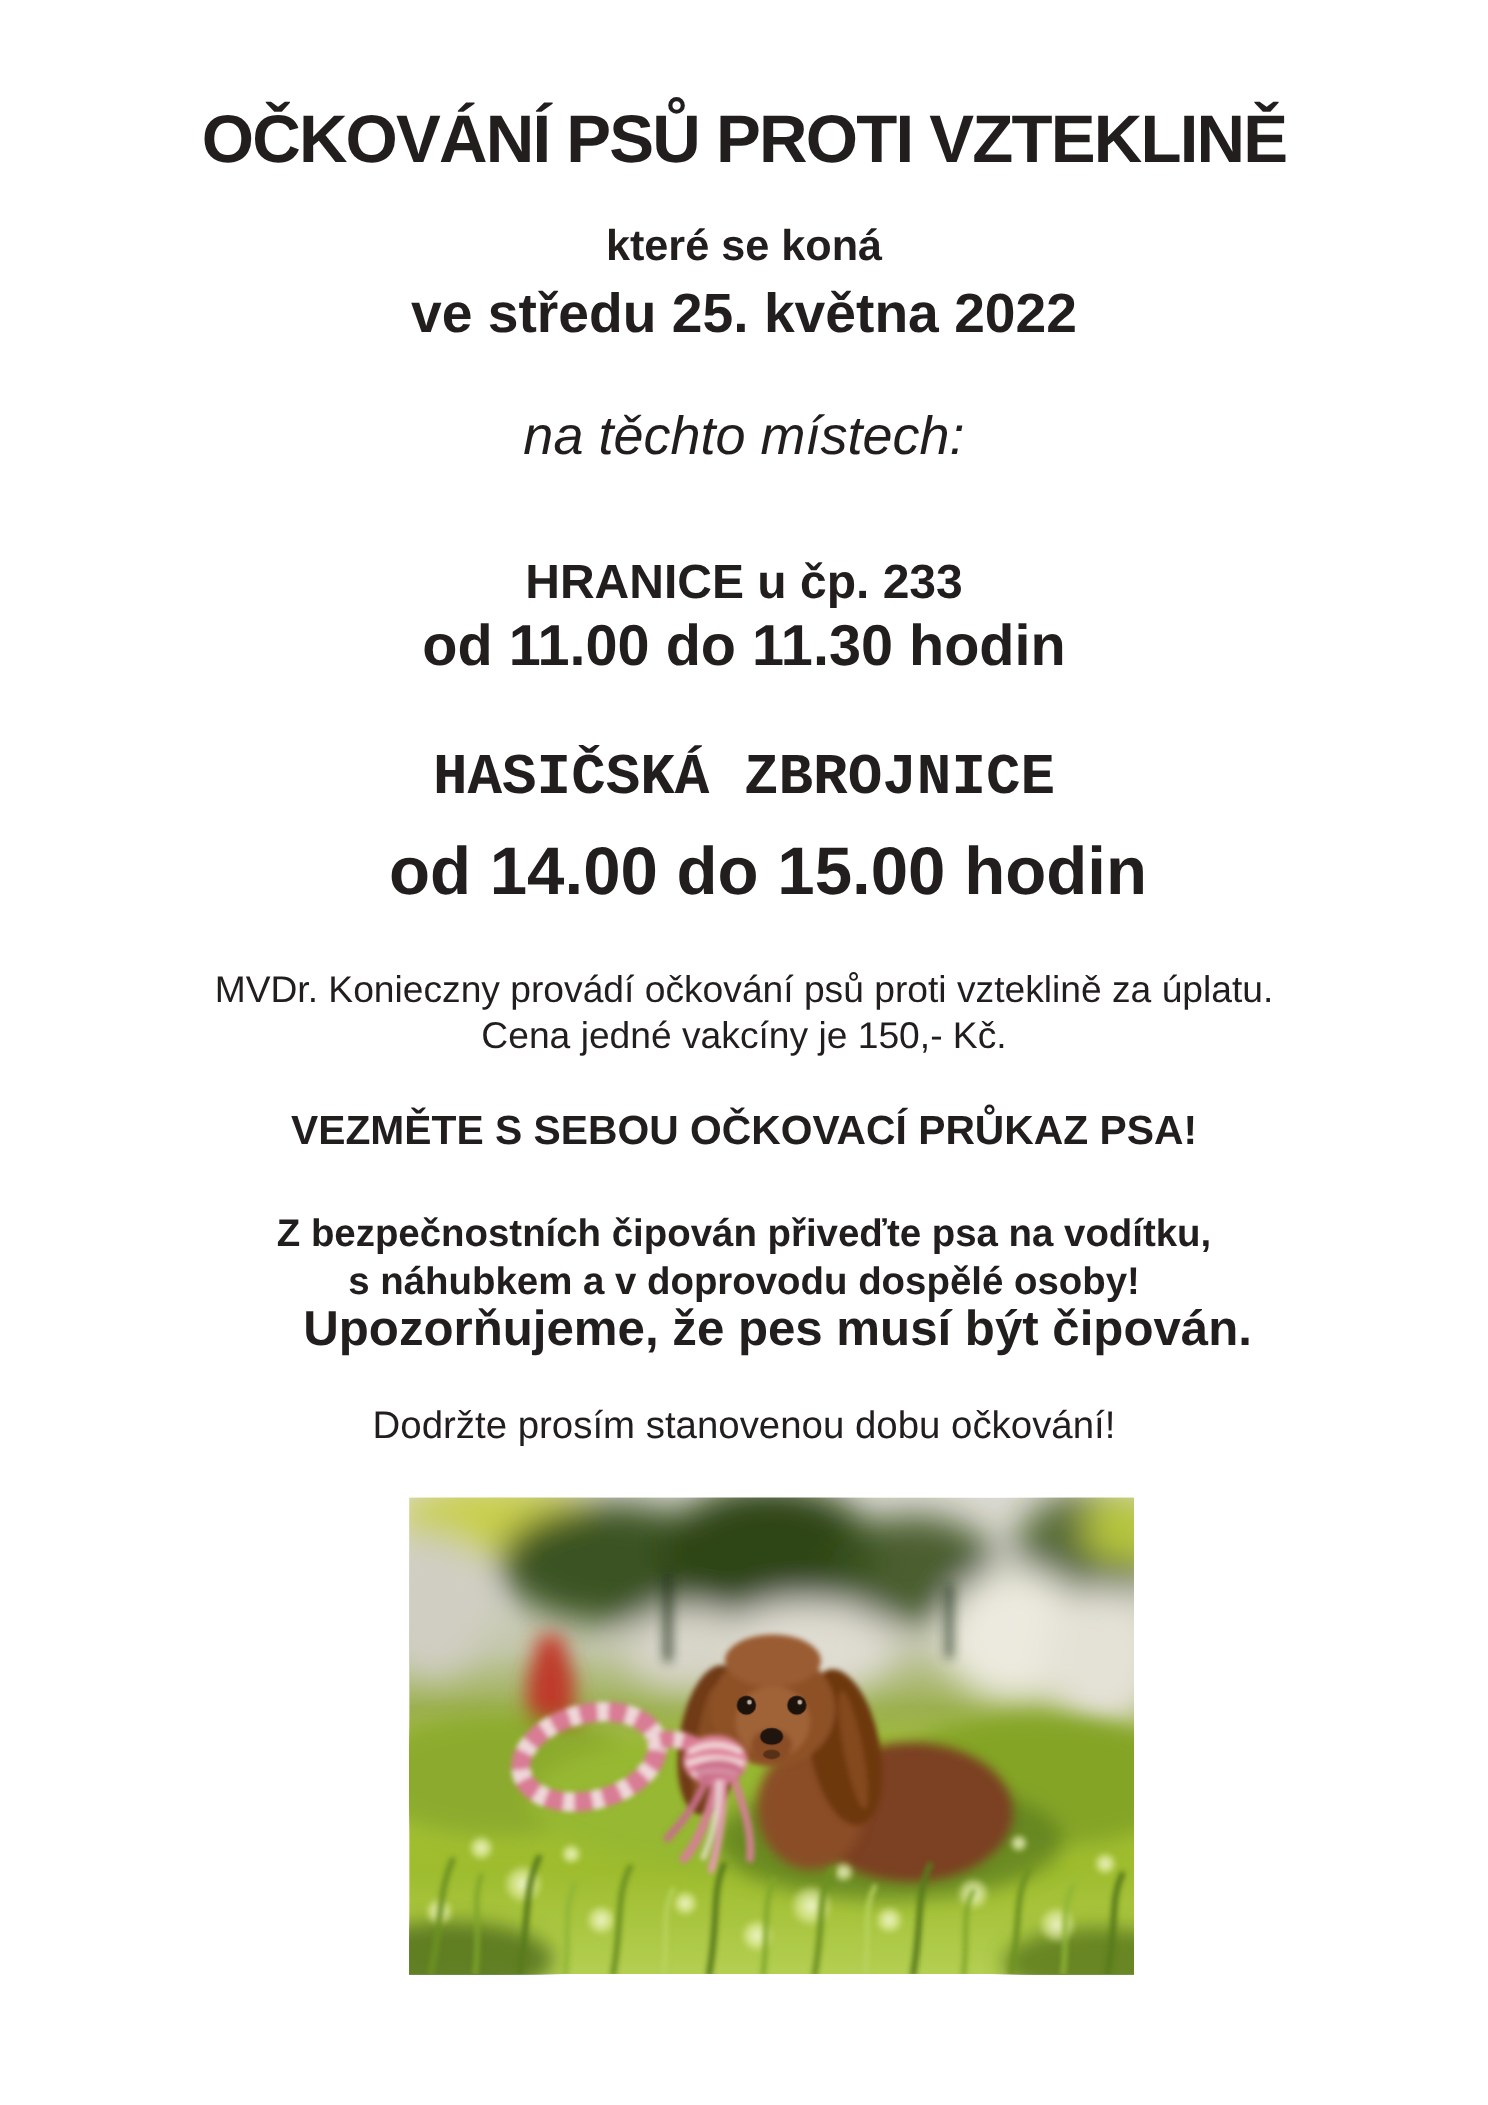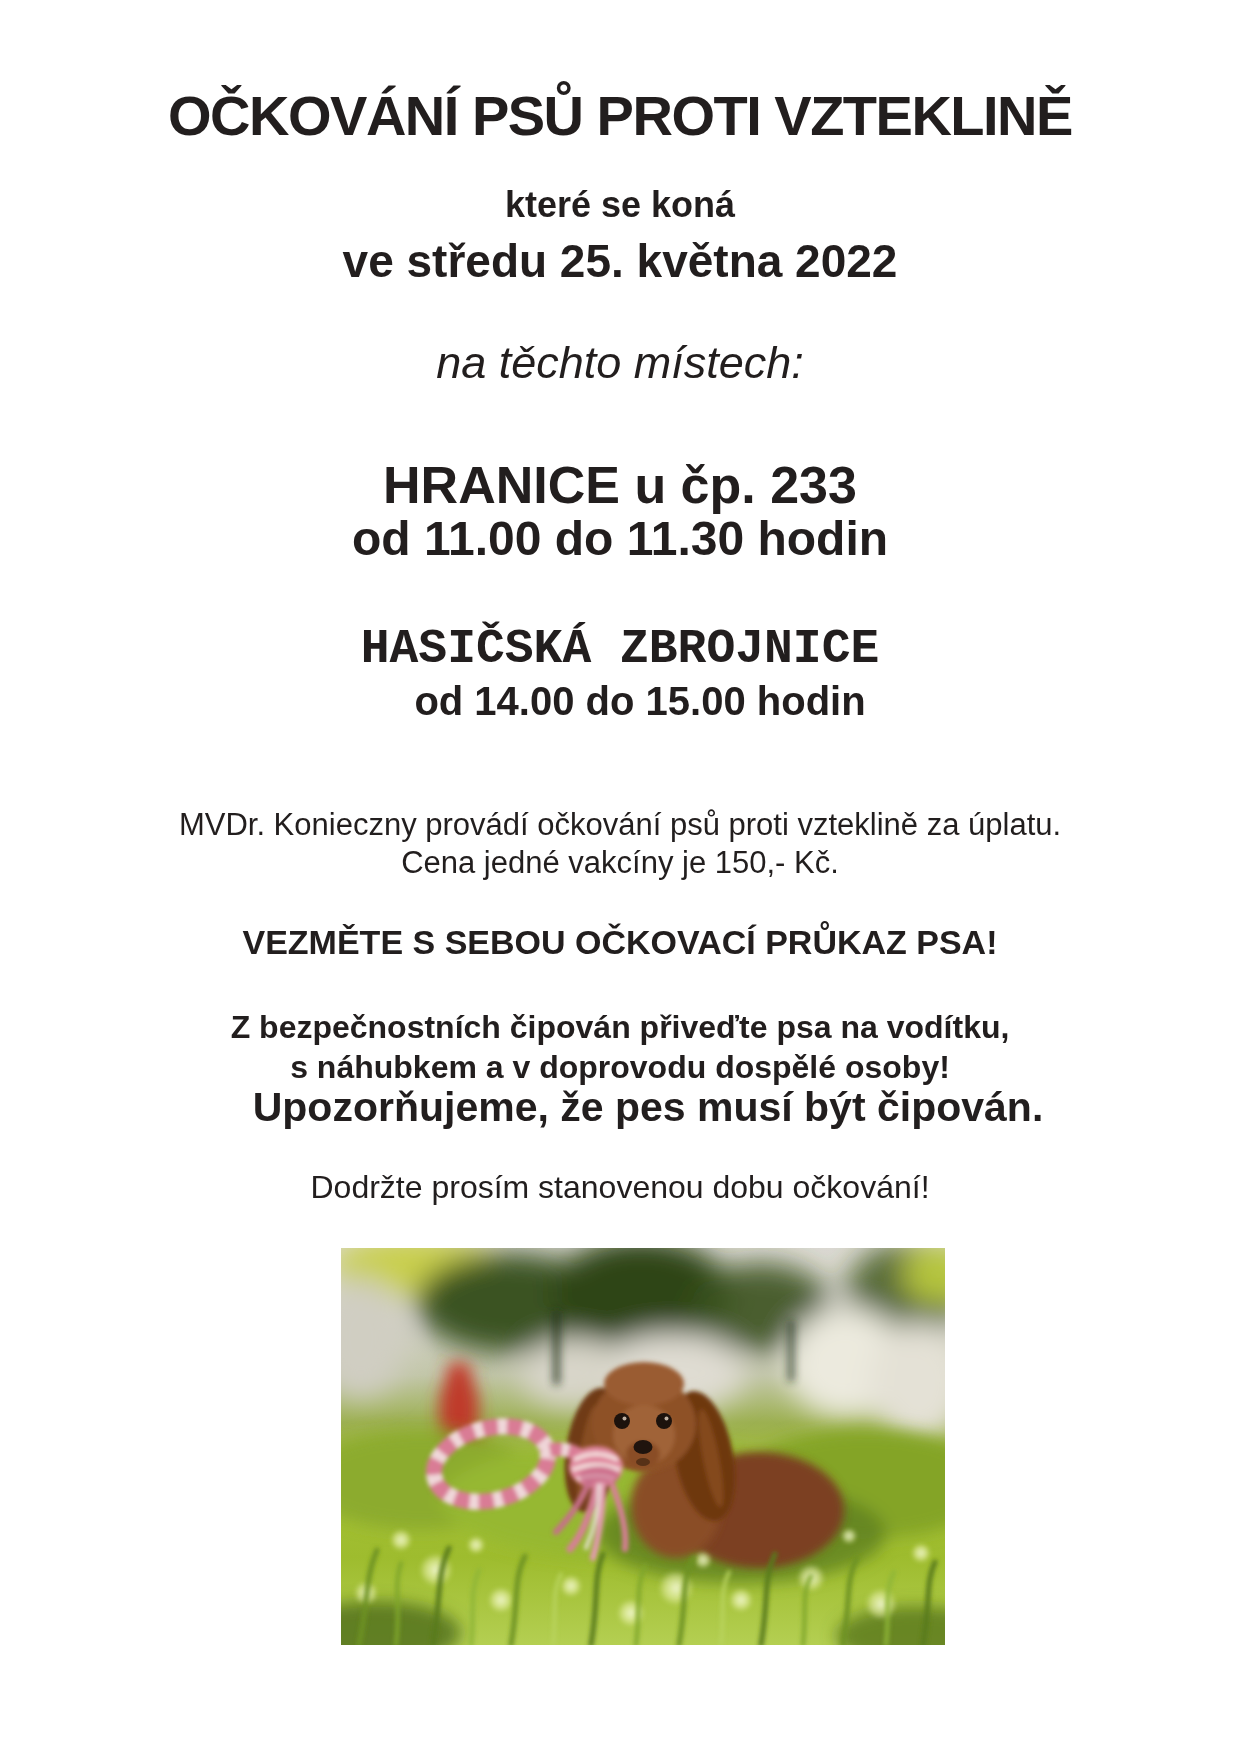--- a/index.html
+++ b/index.html
@@ -10,24 +10,24 @@
     background:#ffffff;
     font-family:"Liberation Sans", sans-serif;
     color:var(--ink,#221e1e);
     overflow:hidden;
   }
   .line{position:absolute;left:0;width:100%;text-align:center;white-space:nowrap;}
   .title{top:85px;font-size:56px;font-weight:bold;letter-spacing:-1.5px;line-height:62px;}
   .sub1{top:178px;font-size:36px;font-weight:bold;line-height:53px;}
   .sub2{top:235px;font-size:46px;font-weight:bold;line-height:53px;}
   .intro{top:337px;font-size:45px;font-style:italic;line-height:52px;}
-  .loc1n{top:458px;font-size:52px;font-weight:bold;line-height:55px;}
+  .loc1n{top:458px;font-size:40px;font-weight:bold;line-height:55px;}
   .loc1t{top:511px;font-size:48px;font-weight:bold;line-height:55px;}
   .loc2n{top:622px;font-size:48px;font-weight:bold;line-height:55px;font-family:Liberation Mono, monospace;}
-  .loc2t{top:674px;font-size:40px;font-weight:bold;line-height:55px;padding-left:20px;}
+  .loc2t{top:698px;font-size:56px;font-weight:bold;line-height:55px;padding-left:20px;}
   .info1{top:806px;font-size:31px;line-height:38px;}
   .info2{top:844px;font-size:31px;line-height:38px;}
   .warn{top:922px;font-size:34px;font-weight:bold;line-height:41px;}
   .saf1{top:1008px;font-size:32px;font-weight:bold;line-height:39px;}
   .saf2{top:1048px;font-size:32px;font-weight:bold;line-height:39px;}
   .saf3{top:1088px;font-size:41px;font-weight:bold;line-height:39px;padding-left:28px;}
   .closing{top:1168px;font-size:32px;line-height:39px;}
   .photo{
     position:absolute;left:322px;top:1248px;width:604px;height:397px;
     display:block;

